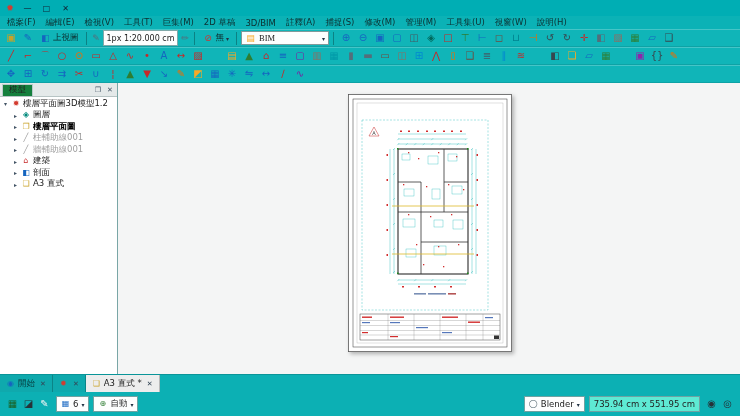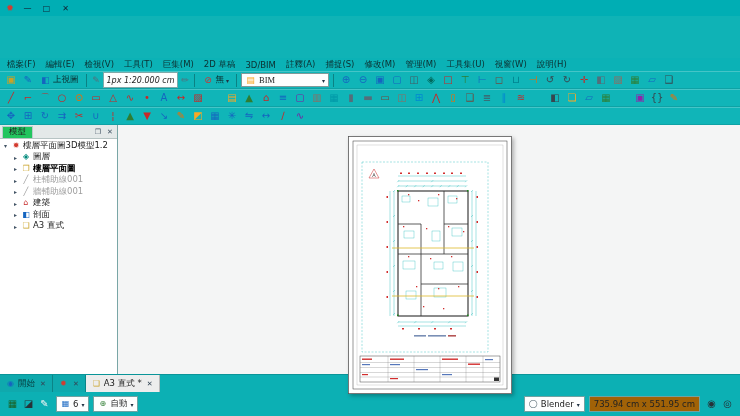--- a/index.html
+++ b/index.html
@@ -7,44 +7,44 @@
   body{font-family:"DejaVu Sans","Liberation Sans",sans-serif;font-size:9px;color:#10302f;}
   .window{width:740px;height:416px;display:flex;flex-direction:column;background:#0fb3b6;overflow:hidden;}
 
   
   .titlebar{height:16px;display:flex;align-items:center;background:#00aeb4;padding:0 4px;gap:4px;flex:0 0 auto;}
   .app-ic{font-size:9px;color:#d33b2f;width:12px;text-align:center;}
   .title{font-size:8.5px;color:#0b2c2d;flex:1;white-space:nowrap;overflow:hidden;}
   .wbtn{width:15px;text-align:center;font-size:8px;color:#123;cursor:default;}
 
   
-  .menubar{height:13px;display:flex;align-items:center;background:#0bb2b6;padding:0 2px;flex:0 0 auto;margin-top:42px;}
+  .menubar{height:13px;display:flex;align-items:center;background:#0bb2b6;padding:0 2px;flex:0 0 auto;}
   .menu-item{padding:0 5px;font-size:8.5px;color:#0c2e2f;white-space:nowrap;}
 
   
   .tb{height:18px;display:flex;align-items:center;gap:1px;padding:1px 3px;background:#10b5b8;
       border-top:1px solid rgba(255,255,255,.22);border-bottom:1px solid rgba(0,0,0,.10);flex:0 0 auto;}
   .grp{display:flex;align-items:center;gap:1px;}
   .tbi{width:16px;height:15px;display:inline-flex;align-items:center;justify-content:center;font-size:10px;line-height:1;}
   .sep{width:1px;height:13px;background:rgba(0,0,0,.28);margin:0 3px;flex:0 0 auto;}
   .tbtn{display:inline-flex;align-items:center;gap:2px;height:15px;padding:0 3px;font-size:8.5px;color:#0b2c2d;white-space:nowrap;}
   .gi{width:11px;display:inline-flex;justify-content:center;font-size:9px;line-height:1;}
   .gi.sm{width:9px;font-size:8px;}
   .chev{font-size:6px;color:#234;}
   .valuebox{background:#fdfefe;border:1px solid #7fa9a9;height:16px;display:inline-flex;align-items:center;
-            padding:0 3px;font-size:8px;color:#222;white-space:nowrap;font-style:italic;}
+            padding:0 3px;font-size:8px;color:#222;white-space:nowrap;}
   .combo{display:inline-flex;align-items:center;gap:3px;background:#fdfefe;border:1px solid #7f9a9a;height:14px;padding:0 3px;color:#222;font-size:8.5px;}
   .combo.wb{width:88px;}
   .combo-val{flex:1;font-family:Liberation Serif, serif;}
 
   
   .main{flex:1;display:flex;min-height:0;}
   .left{width:118px;background:#ffffff;display:flex;flex-direction:column;border-right:1px solid #79a6a6;flex:0 0 auto;}
   .panel-head{height:14px;display:flex;align-items:center;background:#e4e9e9;border-bottom:1px solid #b7c4c4;padding:0 2px;gap:2px;}
-  .panel-tab{font-size:8.5px;padding:0 6px;color:#222;background:#22c55e;border:1px solid #bcc;border-bottom:none;height:12px;display:flex;align-items:center;}
+  .panel-tab{font-size:8.5px;padding:0 6px;color:#222;background:#15803d;border:1px solid #bcc;border-bottom:none;height:12px;display:flex;align-items:center;}
   .ph-sp{flex:1;}
   .phbtn{font-size:7px;color:#456;width:10px;text-align:center;}
   .tree{flex:1;overflow:hidden;background:#fff;padding-top:1px;}
   .tree-row{display:flex;align-items:center;height:11.5px;gap:2px;}
   .twisty{width:7px;font-size:6px;color:#456;text-align:center;flex:0 0 auto;}
   .tic{width:10px;font-size:8px;text-align:center;flex:0 0 auto;line-height:1;}
   .tlabel{font-size:8.5px;white-space:nowrap;overflow:hidden;}
 
   .viewport{flex:1;position:relative;background:#f4f5f5;min-width:0;}
   .sheet{position:absolute;left:230px;top:11px;width:164px;height:258px;box-shadow:2px 2px 4px rgba(0,0,0,.28);background:#fff;}
@@ -55,21 +55,21 @@
   .prop-tab{background:#f2f2f2;border:1px solid #9aabab;border-bottom:none;font-size:8px;padding:1px 6px;color:#222;white-space:nowrap;}
   .doctabs{display:flex;align-items:stretch;flex:1;min-width:0;overflow:hidden;}
   .doctab{display:flex;align-items:center;gap:3px;padding:0 6px;font-size:8.5px;border-right:1px solid rgba(0,0,0,.22);white-space:nowrap;}
   .dt-x{font-size:7px;color:#345;margin-left:2px;}
 
   
   .statusbar{height:24px;display:flex;align-items:center;gap:4px;background:#0cb0b4;padding:0 5px;flex:0 0 auto;}
   .sbi{width:15px;height:15px;display:inline-flex;align-items:center;justify-content:center;font-size:10px;line-height:1;}
   .scombo{display:inline-flex;align-items:center;gap:3px;background:#fdfefe;border:1px solid #6fa2a2;height:16px;padding:0 4px;font-size:8.5px;color:#222;white-space:nowrap;}
   .sb-spacer{flex:1;}
-  .dimbox{background:#a16207;border:1px solid #6fa2a2;height:16px;display:inline-flex;align-items:center;padding:0 4px;font-size:8.5px;color:#222;white-space:nowrap;}
+  .dimbox{background:#5eead4;border:1px solid #6fa2a2;height:16px;display:inline-flex;align-items:center;padding:0 4px;font-size:8.5px;color:#222;white-space:nowrap;}
 </style>
 </head>
 <body>
 
 <div class="window">
 
   <div class="titlebar">
     <span class="app-ic">✹</span>
     <span class="wbtn">—</span>
     <span class="wbtn">□</span>

